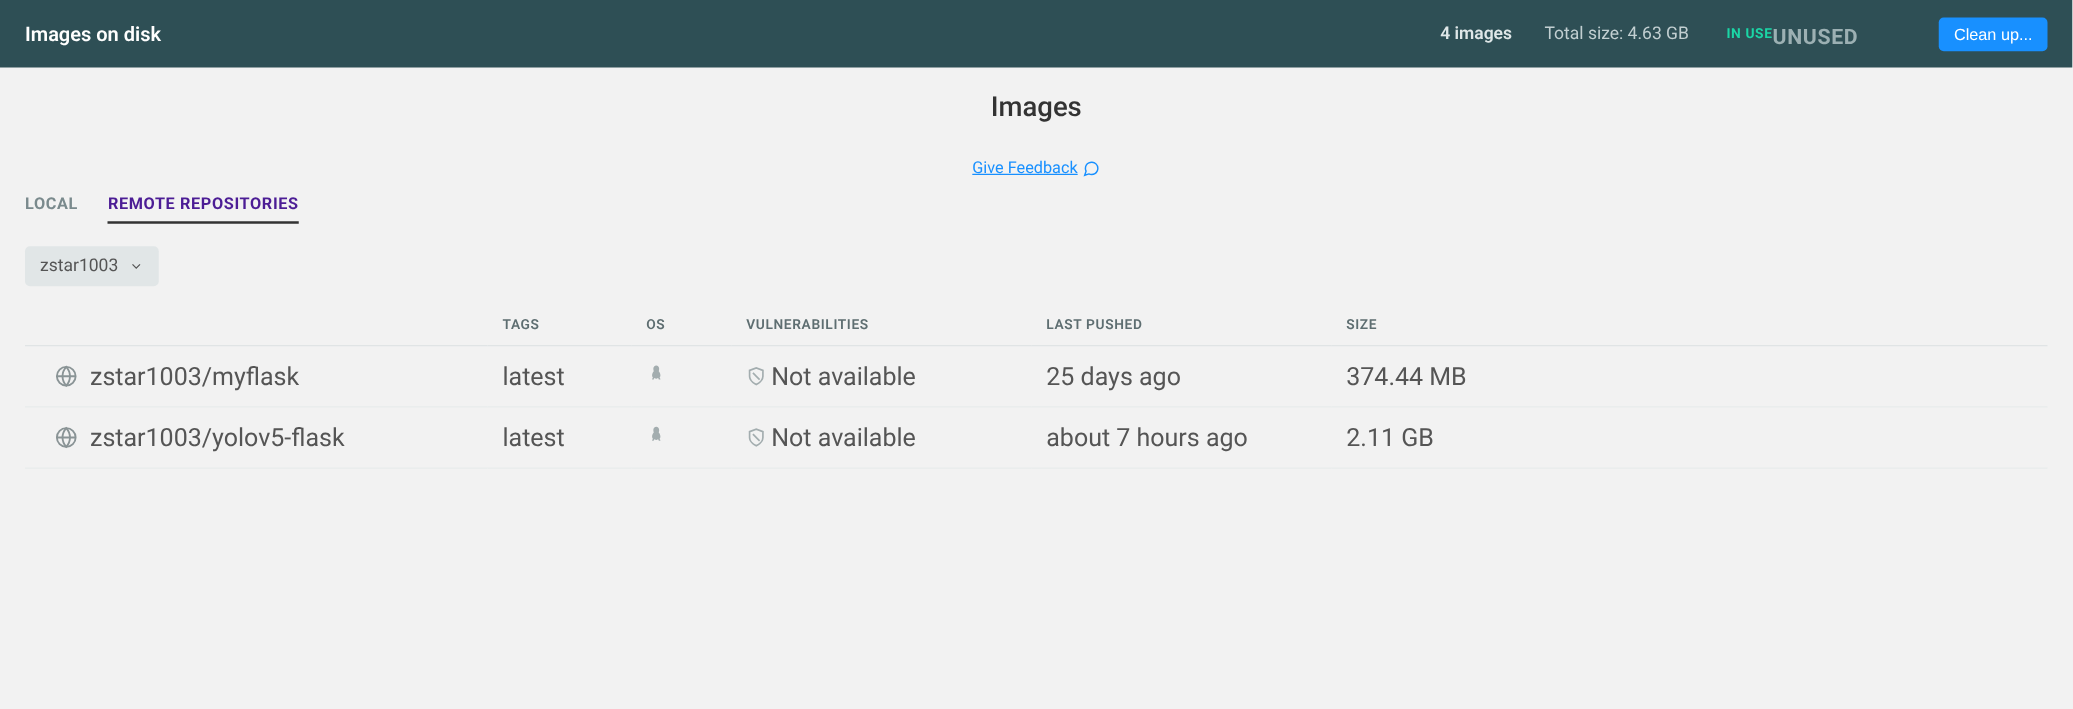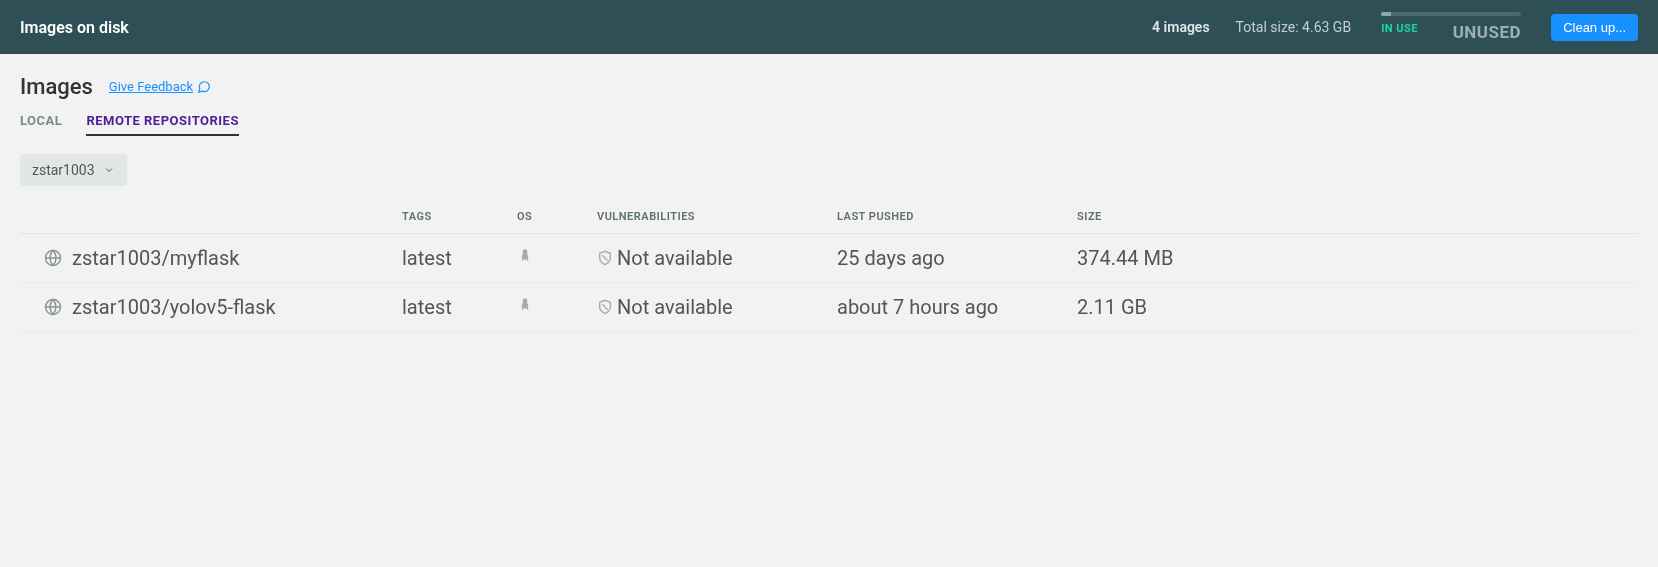--- a/index.html
+++ b/index.html
@@ -3,30 +3,30 @@
 <meta charset="utf-8">
 <style>
 * { margin: 0; padding: 0; box-sizing: border-box; }
 body { font-family: -apple-system, BlinkMacSystemFont, "Segoe UI", Roboto, "Helvetica Neue", Arial, sans-serif; background: #f2f2f2; color: #333; }
 
 .topbar { background: #2e4f55; height: 54px; display: flex; align-items: center; padding: 0 20px; color: #fff; }
 .topbar-title { font-size: 16px; font-weight: 600; color: #fff; flex: 0 0 auto; }
 .topbar-spacer { flex: 1; }
 .topbar-images { font-size: 14px; color: #dfe7e8; font-weight: 600; margin-right: 26px; }
 .topbar-size { font-size: 14px; color: #c2cfd1; margin-right: 30px; }
-.usage-wrap { display: flex; flex-direction: column; margin-right: 30px; width: 140px; position: relative; }
+.usage-wrap { display: flex; flex-direction: row; margin-right: 30px; width: 140px; position: relative; }
 .usage-bar { height: 4px; background: #4a6a70; border-radius: 2px; position: relative; overflow: hidden; }
 .usage-bar-fill { height: 100%; background: #8fa8ad; width: 7%; }
 .usage-labels { display: flex; justify-content: space-between; margin-top: 6px; }
 .usage-inuse { font-size: 11px; font-weight: 700; color: #1bd6a6; letter-spacing: 0.5px; }
 .usage-unused { font-size: 17px; font-weight: 700; color: #9cb0b3; letter-spacing: 0.5px; }
 .cleanup-btn { background: #1890ff; color: #fff; border: none; border-radius: 4px; padding: 6px 12px; font-size: 13px; cursor: pointer; }
 
 .content { padding: 20px; }
-.page-row { display: flex; align-items: center; gap: 16px; margin-bottom: 14px; }
+.page-row { display: flex; align-items: center; gap: 28px; margin-bottom: 14px; flex-direction: column; }
 .page-title { font-size: 22px; font-weight: 500; color: #333; }
 .feedback-link { color: #1890ff; font-size: 13px; text-decoration: underline; cursor: pointer; display: inline-flex; align-items: center; gap: 4px; }
 .feedback-icon { width: 14px; height: 14px; }
 
 .tabs { display: flex; gap: 24px; margin-bottom: 18px; }
 .tab { font-size: 13px; font-weight: 700; letter-spacing: 0.5px; color: #7a8a8d; cursor: pointer; padding-bottom: 6px; }
 .tab.active { color: #4c1d95; border-bottom: 2px solid #333; }
 
 .dropdown { display: inline-flex; align-items: center; gap: 8px; background: #e1e6e7; padding: 8px 12px; border-radius: 4px; cursor: pointer; font-size: 14px; color: #555; margin-bottom: 14px; }
 .chevron-down { width: 12px; height: 12px; }

